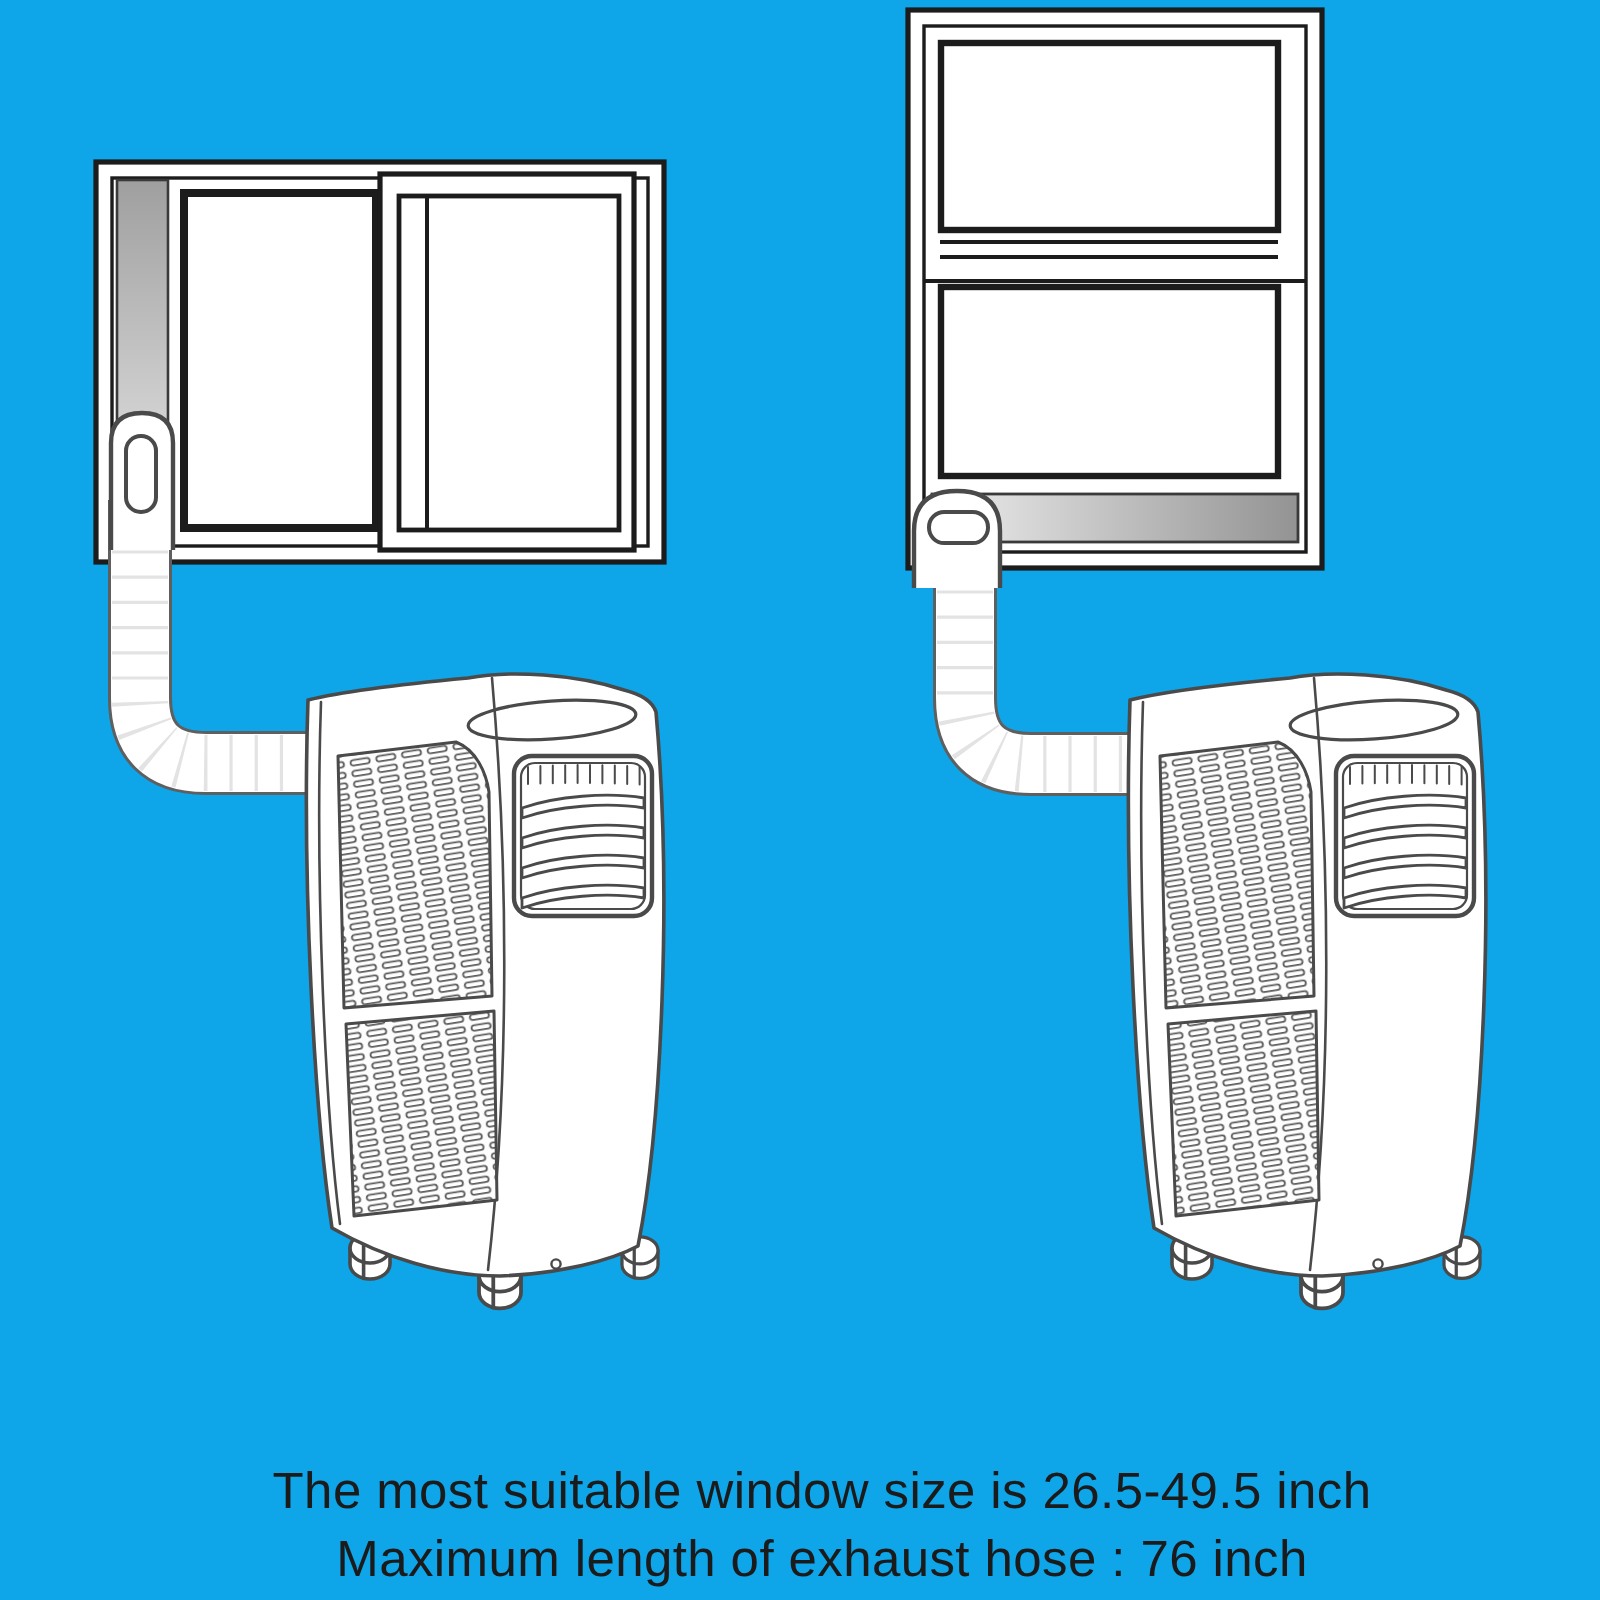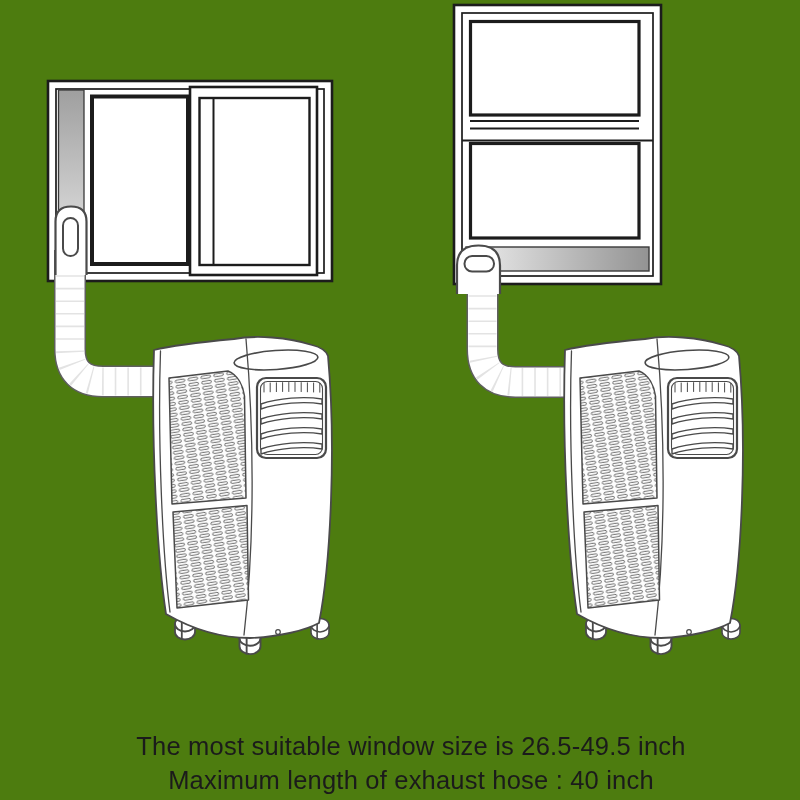--- a/index.html
+++ b/index.html
@@ -1,20 +1,20 @@
 <!DOCTYPE html>
 <html><head>
 <meta charset="utf-8">
 <style>
   html, body { margin: 0; padding: 0; background: #ffffff; }
   .stage {
     position: relative;
     width: 800px;
     height: 800px;
-    background: #4d7c0f;
+    background: #0ea5e9;
     overflow: hidden;
     font-family: "Liberation Sans", sans-serif;
   }
   .art {
     position: absolute;
     top: 0; left: 0;
   }
   .caption {
     position: absolute;
     top: 729px;
@@ -146,16 +146,16 @@
       </g>
 
       <g transform="translate(551,330)">
         <use href="#ac-unit-shape" xlink:href="#ac-unit-shape"></use>
       </g>
     </g>
   </svg>
 
   <div class="caption">
     <div class="caption-line">The most suitable window size is 26.5-49.5 inch</div>
-    <div class="caption-line">Maximum length of exhaust hose : 40 inch</div>
+    <div class="caption-line">Maximum length of exhaust hose : 76 inch</div>
   </div>
 
 </div>
 
 </body></html>

